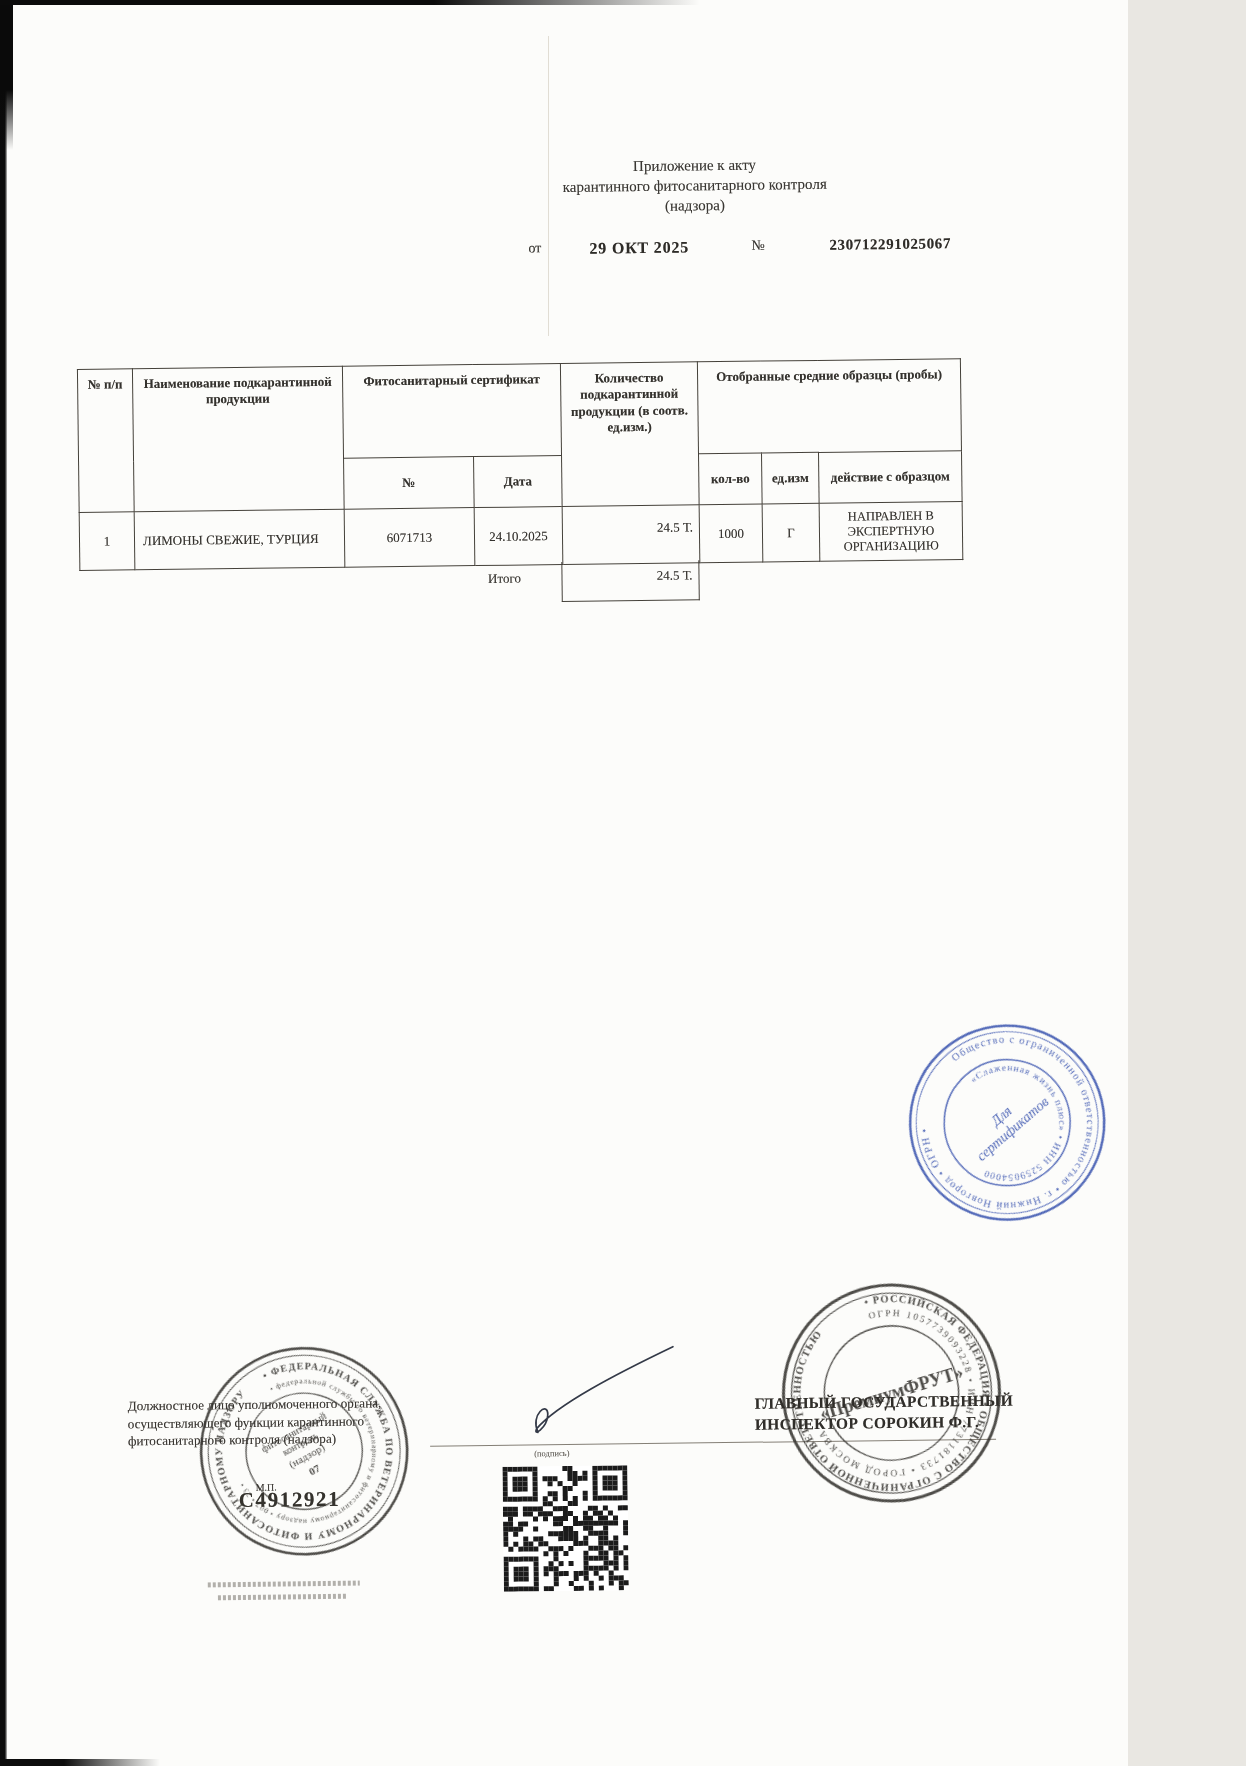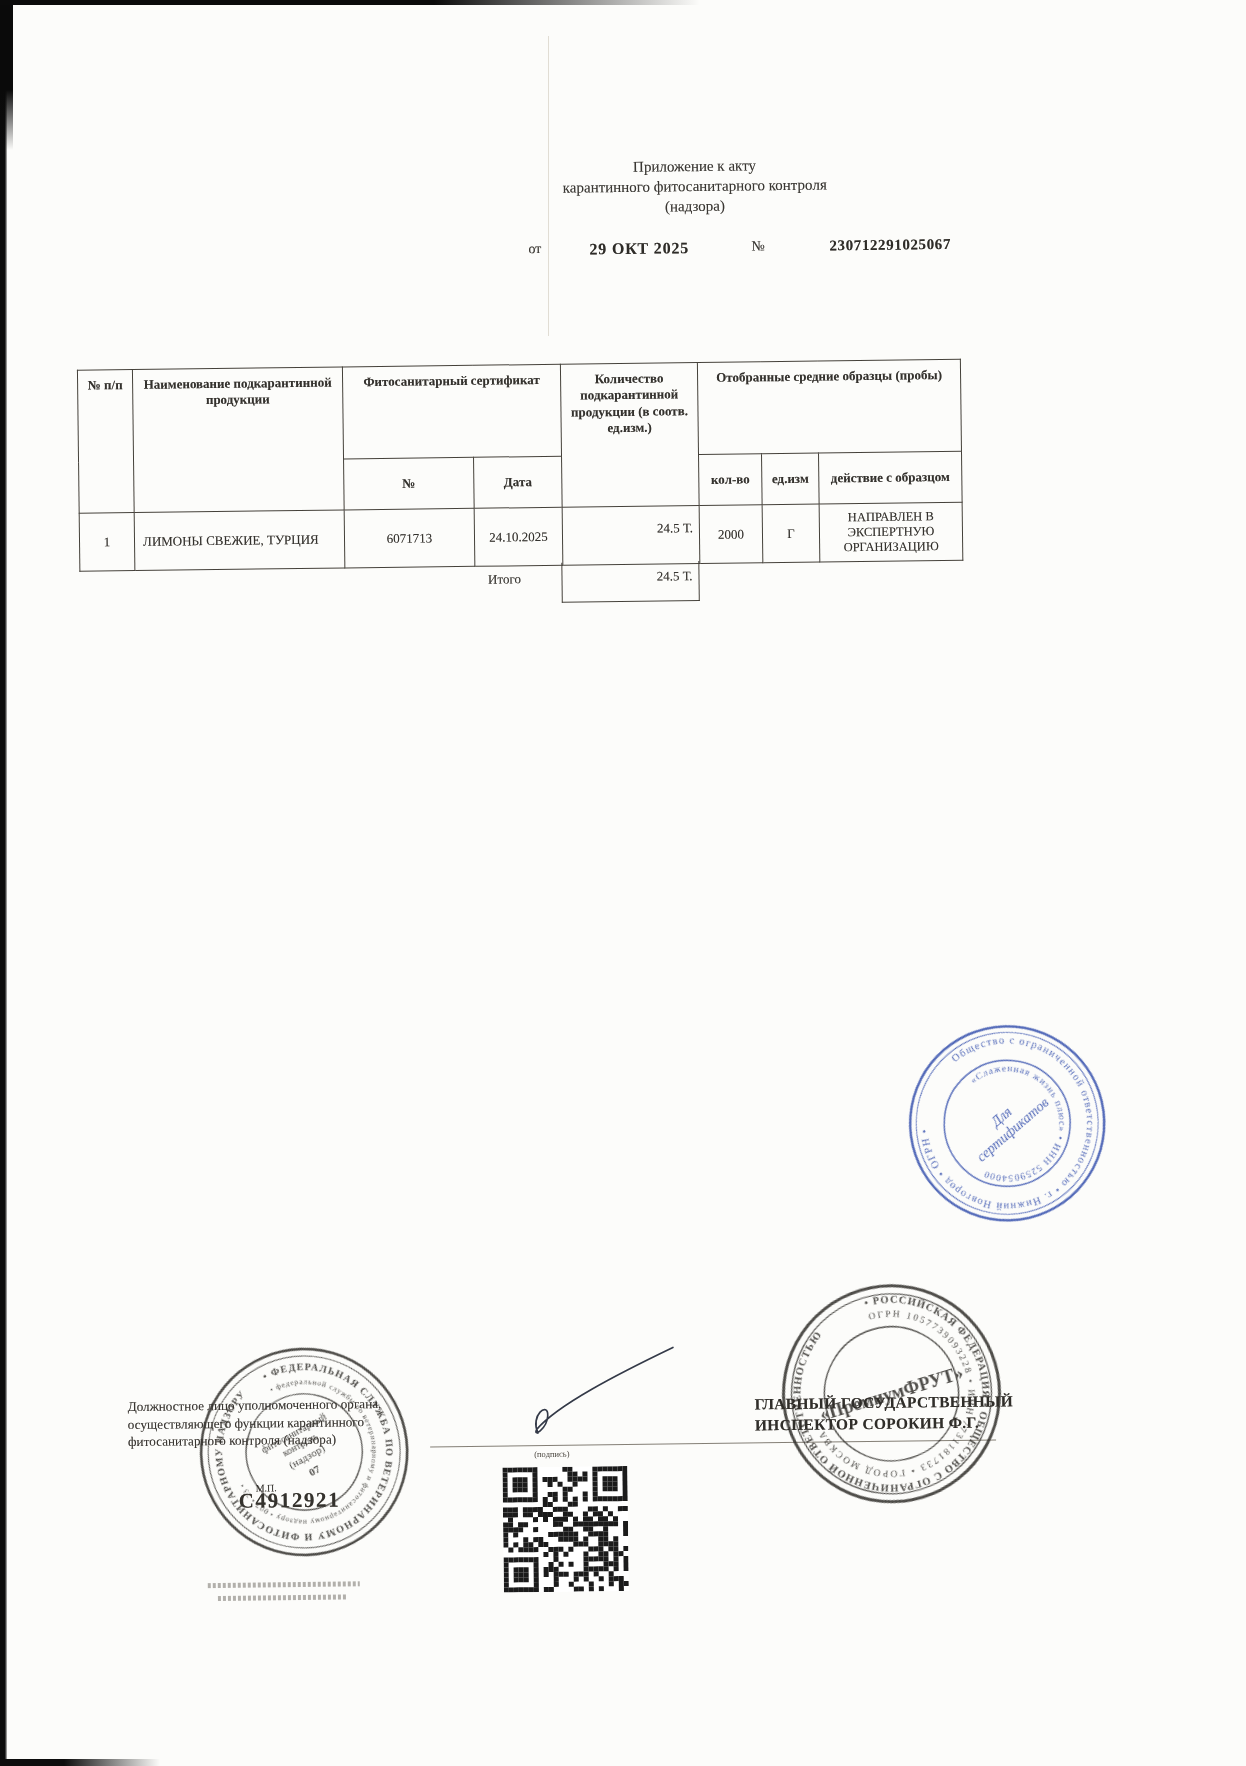--- a/index.html
+++ b/index.html
@@ -1,16 +1,16 @@
 <!DOCTYPE html>
 <html><head>
 <meta charset="utf-8">
 <style>
   html,body{margin:0;padding:0;background:#e9e7e2;}
-  .page{position:relative;width:1246px;height:1766px;background:#fcfcfa;overflow:hidden;
+  .page{position:relative;width:1128px;height:1766px;background:#fcfcfa;overflow:hidden;
         font-family:"Liberation Serif","DejaVu Serif",serif;color:#35332f;}
   .skew{position:absolute;inset:0;transform:rotate(-0.7deg);transform-origin:50% 35%;}
   .abs{position:absolute;}
   .doc-text{color:#3a3834;text-shadow:0 0 .4px rgba(70,64,58,.45);}
 
   
   .edge-left{left:0;top:0;width:7px;height:1766px;background:linear-gradient(90deg,#0c0c0c 0 70%,rgba(12,12,12,.25));}
   .edge-left-top{left:0;top:0;width:13px;height:150px;background:linear-gradient(180deg,#0a0a0a 0 60%,rgba(10,10,10,0));}
   .edge-top{left:0;top:0;width:700px;height:5px;background:linear-gradient(90deg,#0b0b0b 0 62%,rgba(11,11,11,0) 100%);}
   .edge-bottom{left:0;top:1759px;width:160px;height:7px;background:linear-gradient(90deg,#0d0d0d 0 40%,rgba(13,13,13,0));}
@@ -111,21 +111,21 @@
         <th>кол-во</th>
         <th>ед.изм</th>
         <th>действие с образцом</th>
       </tr>
       <tr class="data">
         <td>1</td>
         <td class="cell-product">ЛИМОНЫ СВЕЖИЕ, ТУРЦИЯ</td>
         <td>6071713</td>
         <td>24.10.2025</td>
         <td class="cell-qty">24.5 Т.</td>
-        <td>2000</td>
+        <td>1000</td>
         <td>Г</td>
         <td class="cell-action">НАПРАВЛЕН В ЭКСПЕРТНУЮ ОРГАНИЗАЦИЮ</td>
       </tr>
     </tbody>
       </table>
 
     <div class="abs itogo-label doc-text">Итого</div>
     <div class="abs itogo-box doc-text">24.5 Т.</div>
 
     <svg class="abs stamp stamp-blue" width="212" height="212" viewBox="0 0 212 212" xmlns="http://www.w3.org/2000/svg" xmlns:xlink="http://www.w3.org/1999/xlink">

